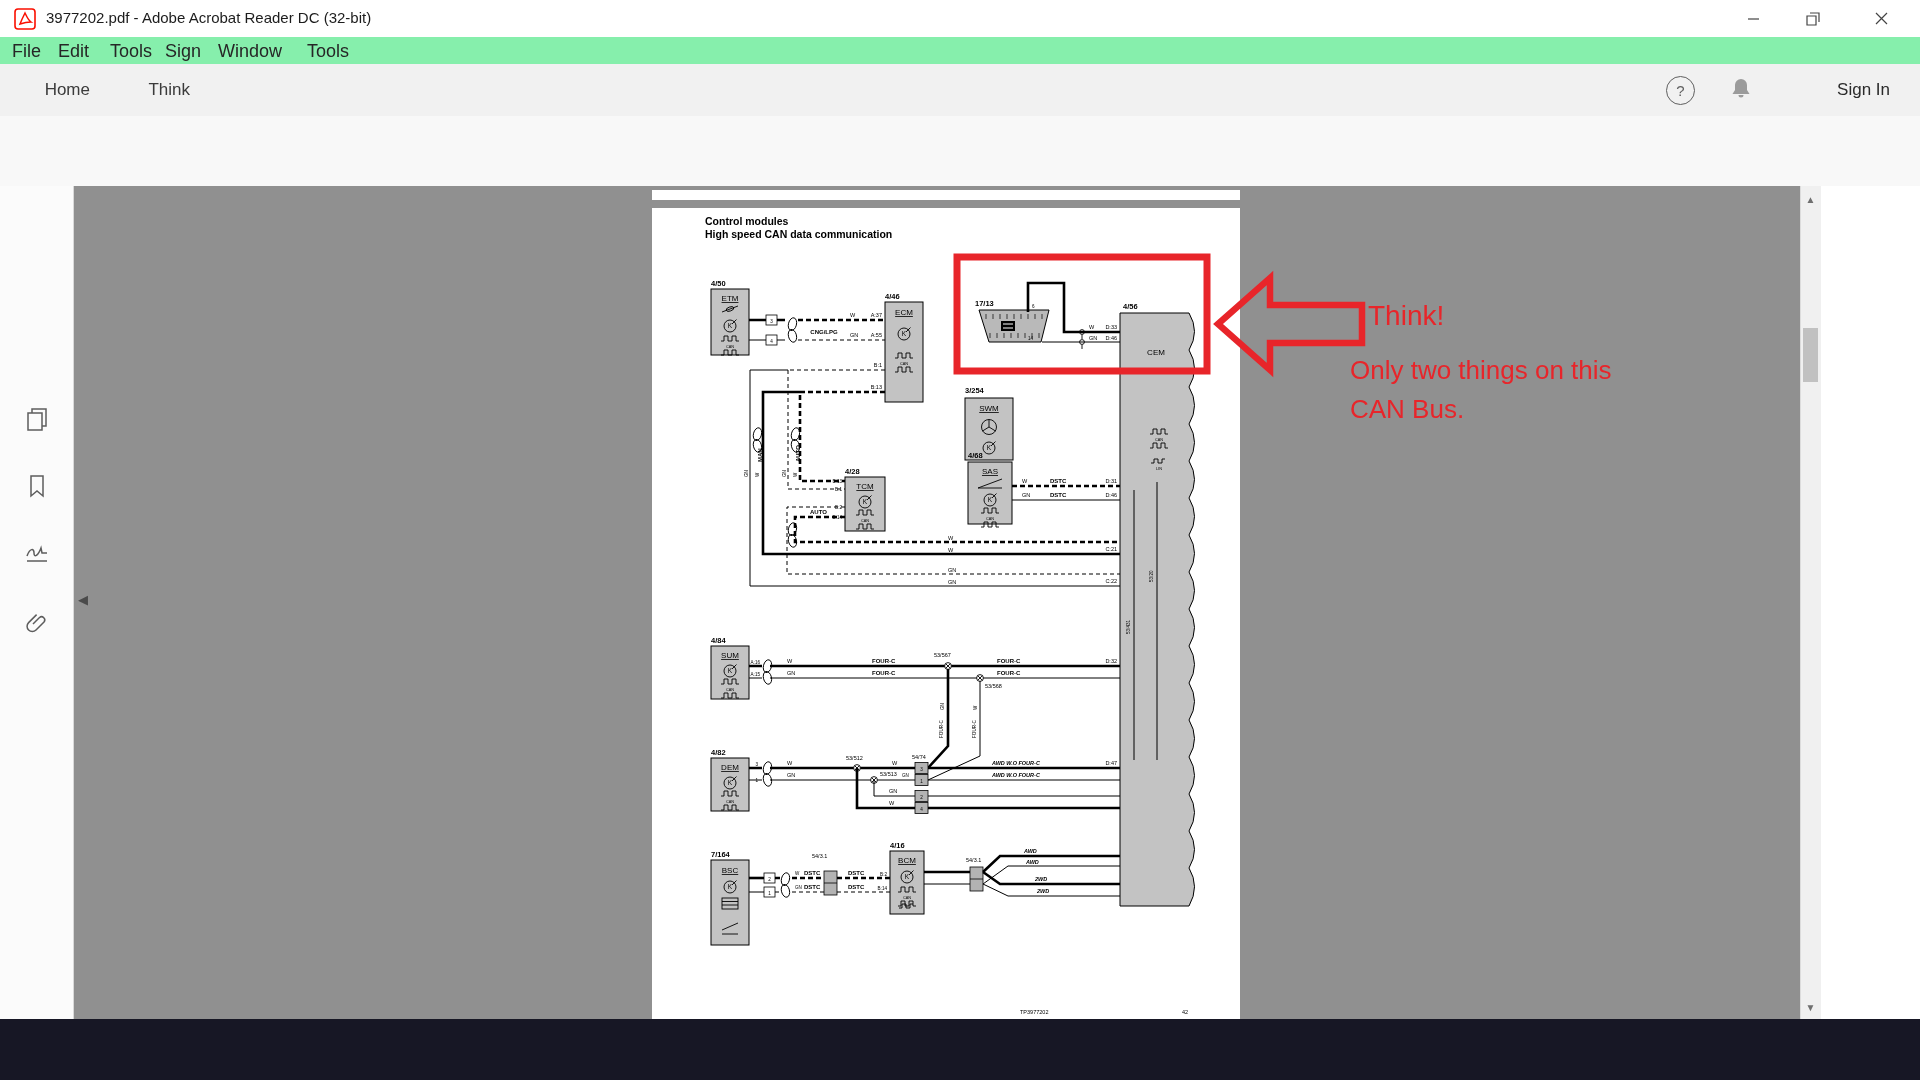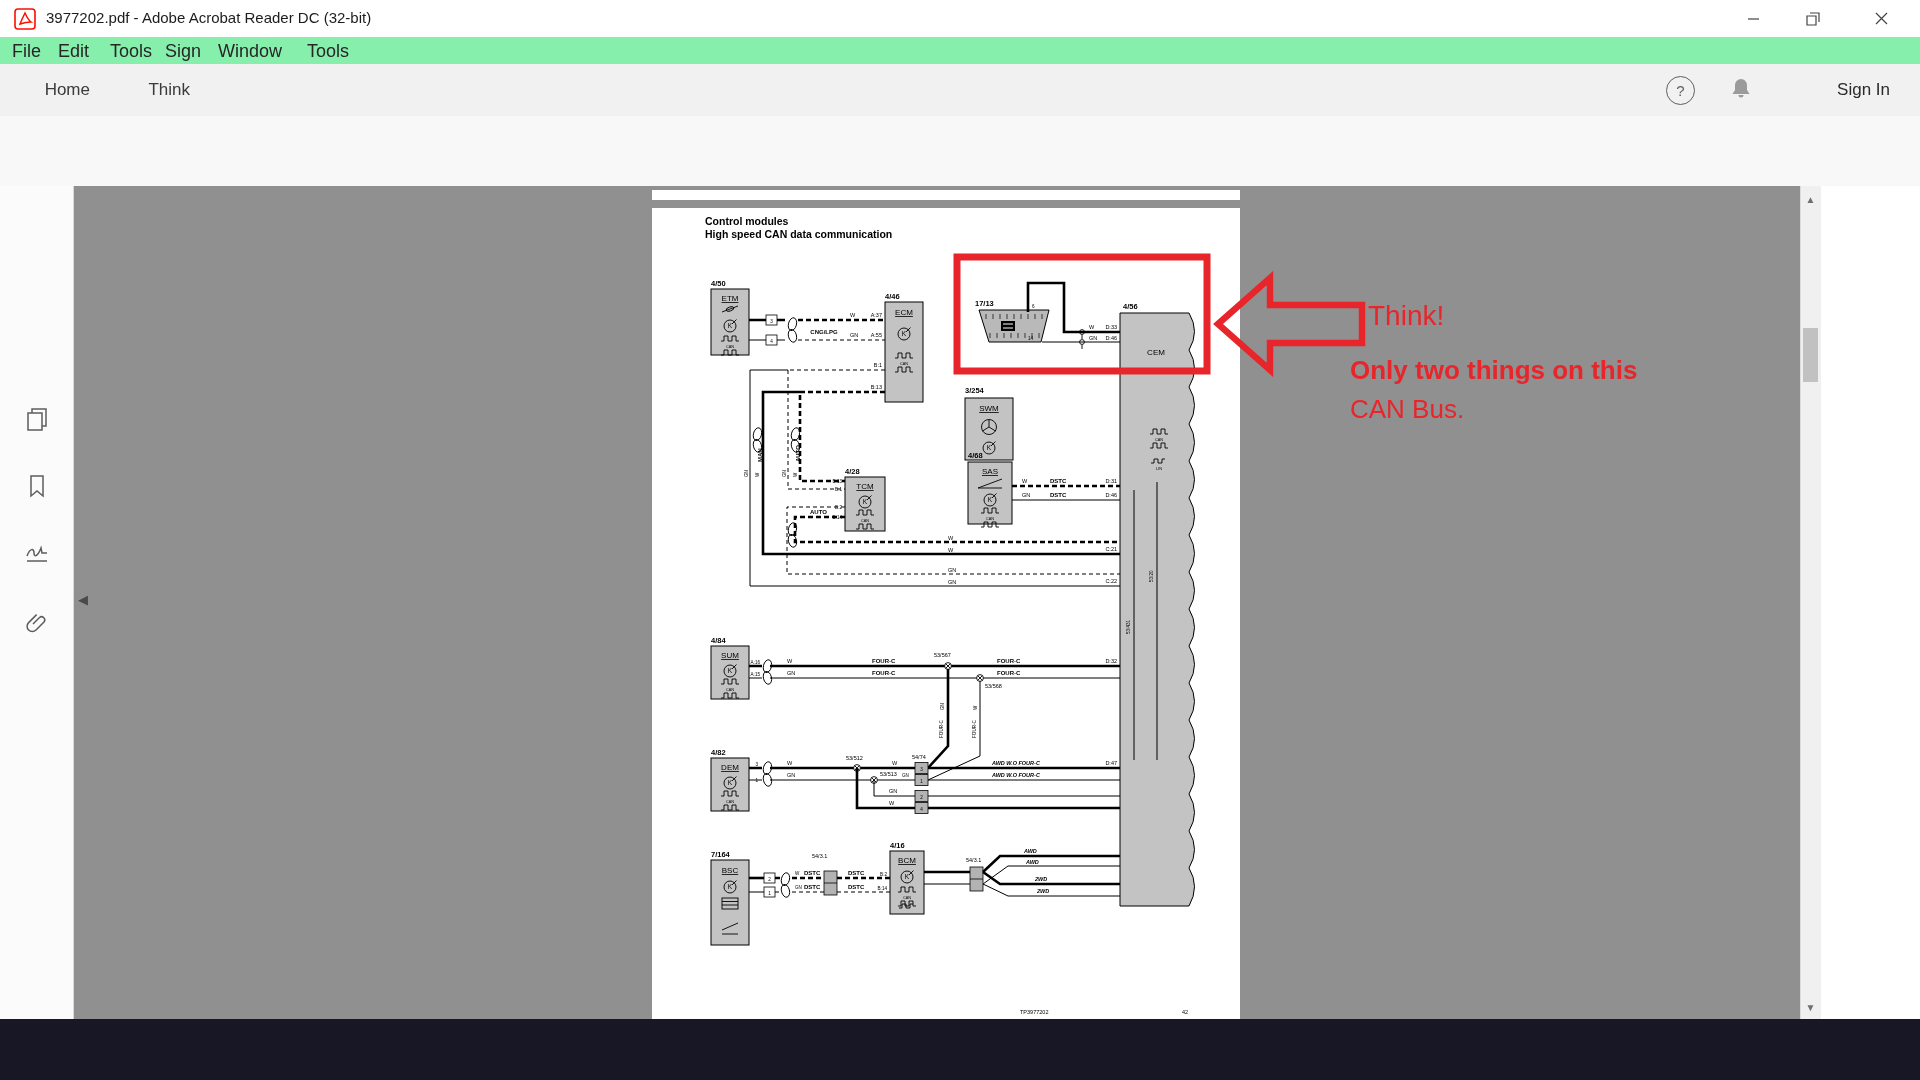--- a/index.html
+++ b/index.html
@@ -577,21 +577,21 @@
 
     <text x="368" y="824" class="t5" fill="#333">TP3977202</text>
     <text x="530" y="824" class="t5" fill="#333">42</text>
   </svg>
 
   <svg class="abs" style="left:0;top:0;pointer-events:none" width="1920" height="1080">
     <rect x="957" y="257" width="250" height="114" fill="none" stroke="#e8252a" stroke-width="7" class="annostroke"></rect>
     <polygon points="1218,324 1270,278 1270,305 1362,305 1362,343 1270,343 1270,370" fill="none" stroke="#e8252a" stroke-width="6.5" class="annostroke"></polygon>
   </svg>
   <div class="abs annotext annored" style="left: 1368px; top: 300px; font-size: 28px; color: rgb(232, 37, 42);">Think!</div>
-  <div class="abs annotext annored" style="left: 1350px; top: 356px; font-size: 26px; color: rgb(232, 37, 42); font-weight: bold;">Only two things on this</div>
+  <div class="abs annotext annored" style="left: 1350px; top: 356px; font-size: 26px; color: rgb(232, 37, 42);">Only two things on this</div>
   <div class="abs annotext annored" style="left: 1350px; top: 395px; font-size: 26px; color: rgb(232, 37, 42);">CAN Bus.</div>
 
   <div class="abs scrollbar"></div>
   <div class="sarrow" style="top:188px">▲</div>
   <div class="abs sthumb"></div>
   <div class="sarrow" style="top:996px">▼</div>
 
   <div class="abs rightrail">
     
     

